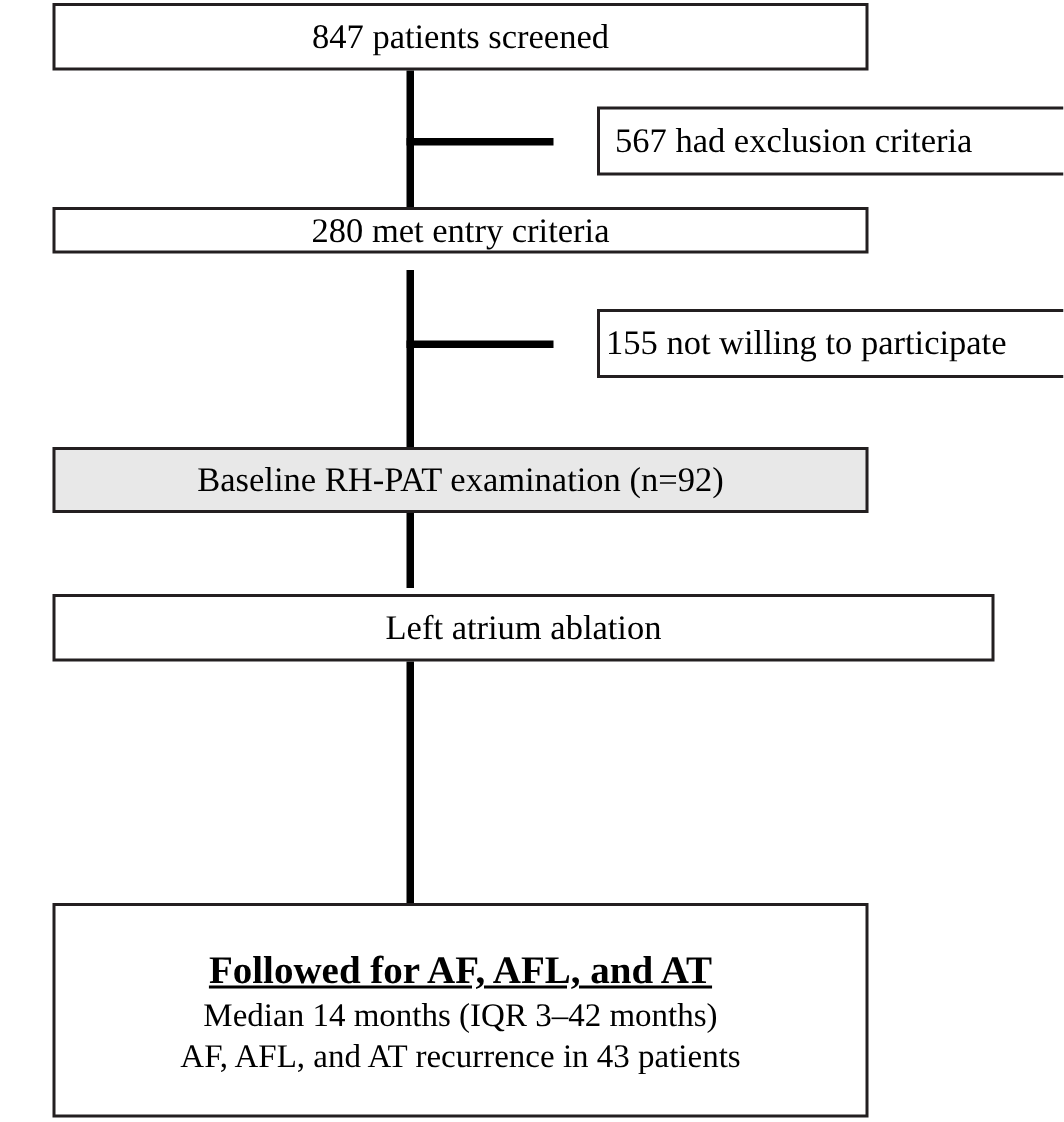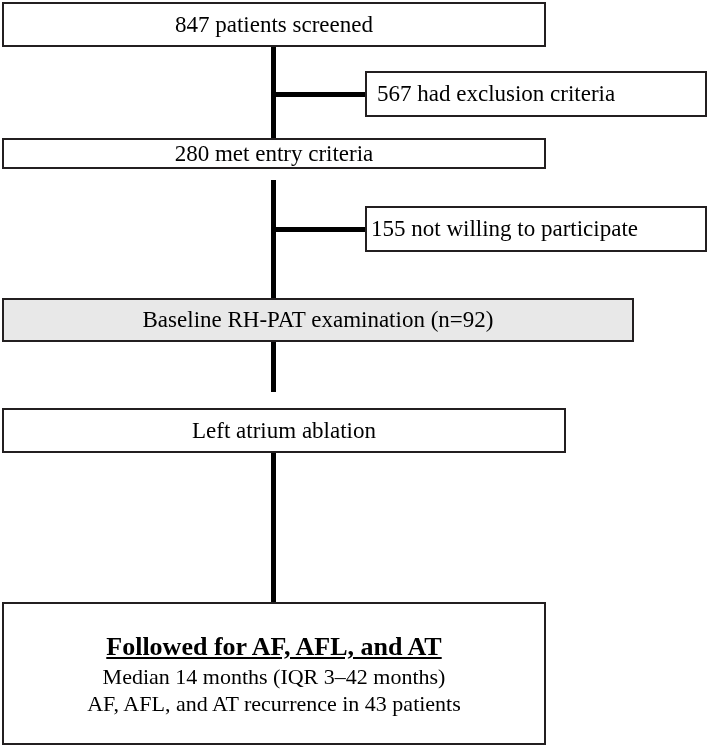--- a/index.html
+++ b/index.html
@@ -24,42 +24,43 @@
     box-sizing: border-box;
     border: 2px solid #231f20;
     background: #ffffff;
     display: flex;
     flex-direction: column;
     align-items: center;
     justify-content: center;
     text-align: center;
     line-height: 1.12;
     z-index: 2;
+    margin-left: 33px;
   }
   .node .line {
     display: block;
     white-space: nowrap;
   }
 
   
   #node-screened {
     left: 2px; top: 2px; width: 544px; height: 45px;
     font-size: 23px;
   }
   #node-entry {
     left: 2px; top: 138px; width: 544px; height: 31px;
     font-size: 23px;
   }
   #node-baseline {
-    left: 2px; top: 298px; width: 632px; height: 44px;
+    left: 2px; top: 298px; width: 544px; height: 44px;
     font-size: 23px;
     background: #e8e8e8;
   }
   #node-ablation {
-    left: 2px; top: 408px; width: 564px; height: 45px;
+    left: 2px; top: 396px; width: 628px; height: 45px;
     font-size: 23px;
   }
   #node-followup {
     left: 2px; top: 602px; width: 544px; height: 143px;
     font-size: 22px;
     padding-top: 2px;
   }
   #node-followup .line { padding: 1px 0; }
   #node-followup .heading {
     font-weight: bold;

